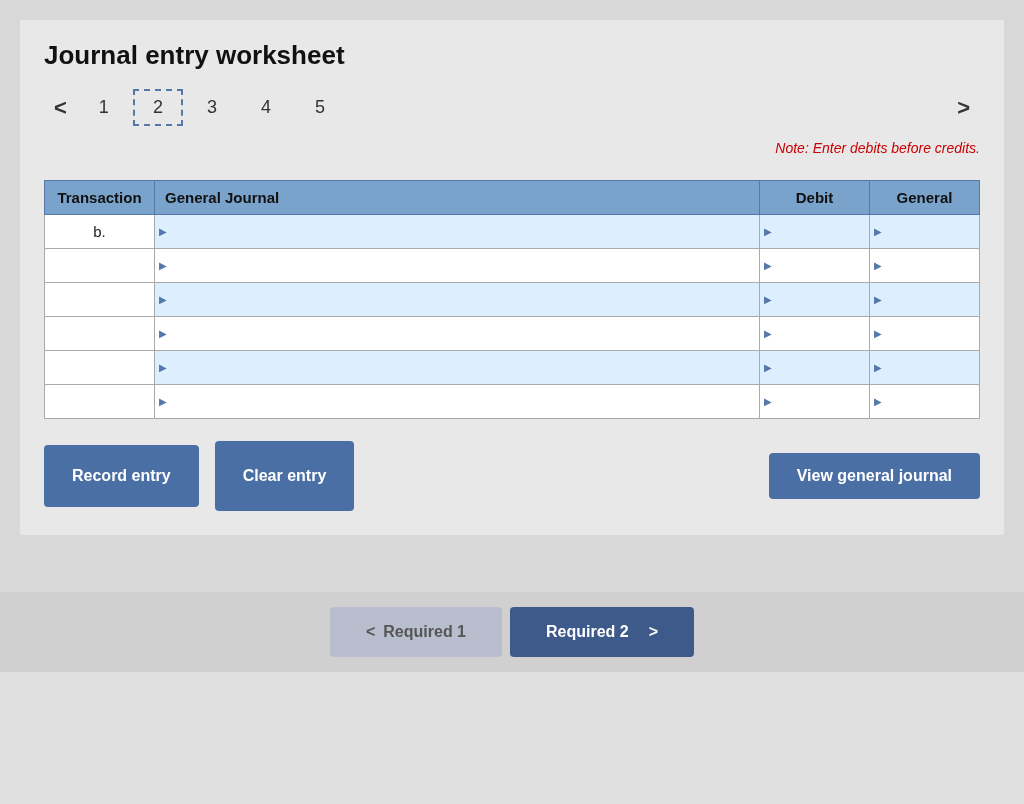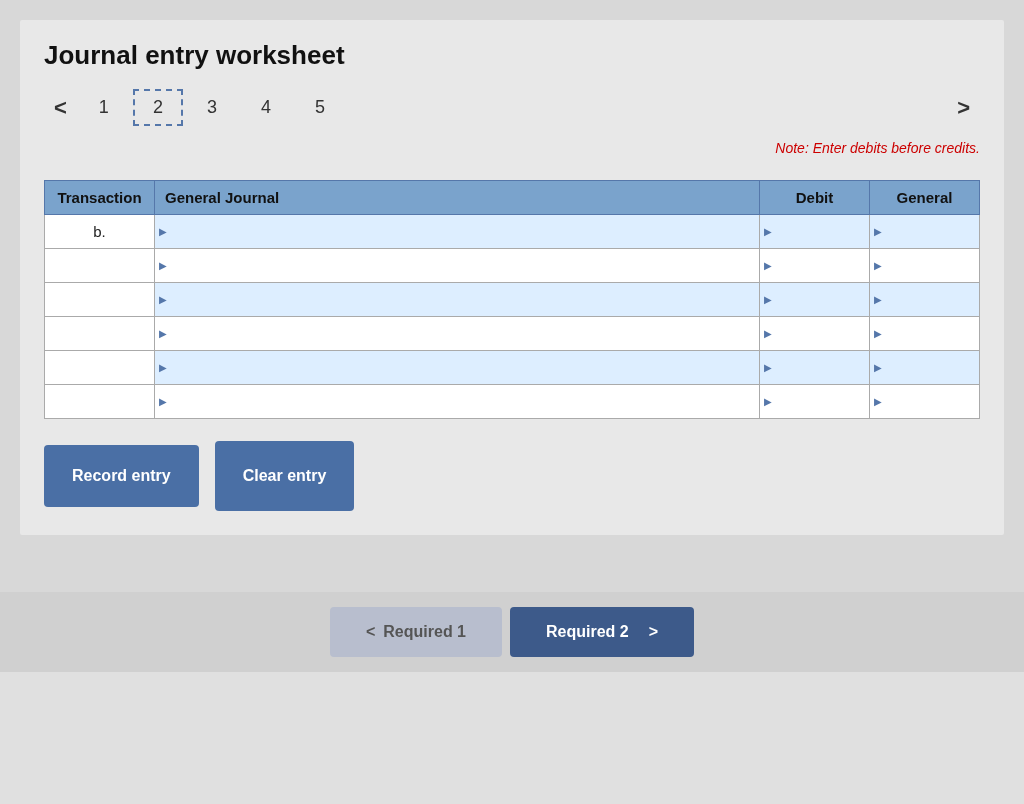--- a/index.html
+++ b/index.html
@@ -417,20 +417,21 @@
                 <input type="text" style="">
               </div>
           </td>
         </tr>
       </tbody>
     </table>
 
     <div class="buttons-row">
       <button class="btn-record">Record entry</button>
       <button class="btn-clear">Clear entry</button>
+      <button class="btn-view">View general journal</button>
     </div>
 
   </div>
 
   <div class="bottom-nav">
     <button class="btn-required1">
       <span>&lt;</span>
       <span>Required 1</span>
     </button>
     <button class="btn-required2">

